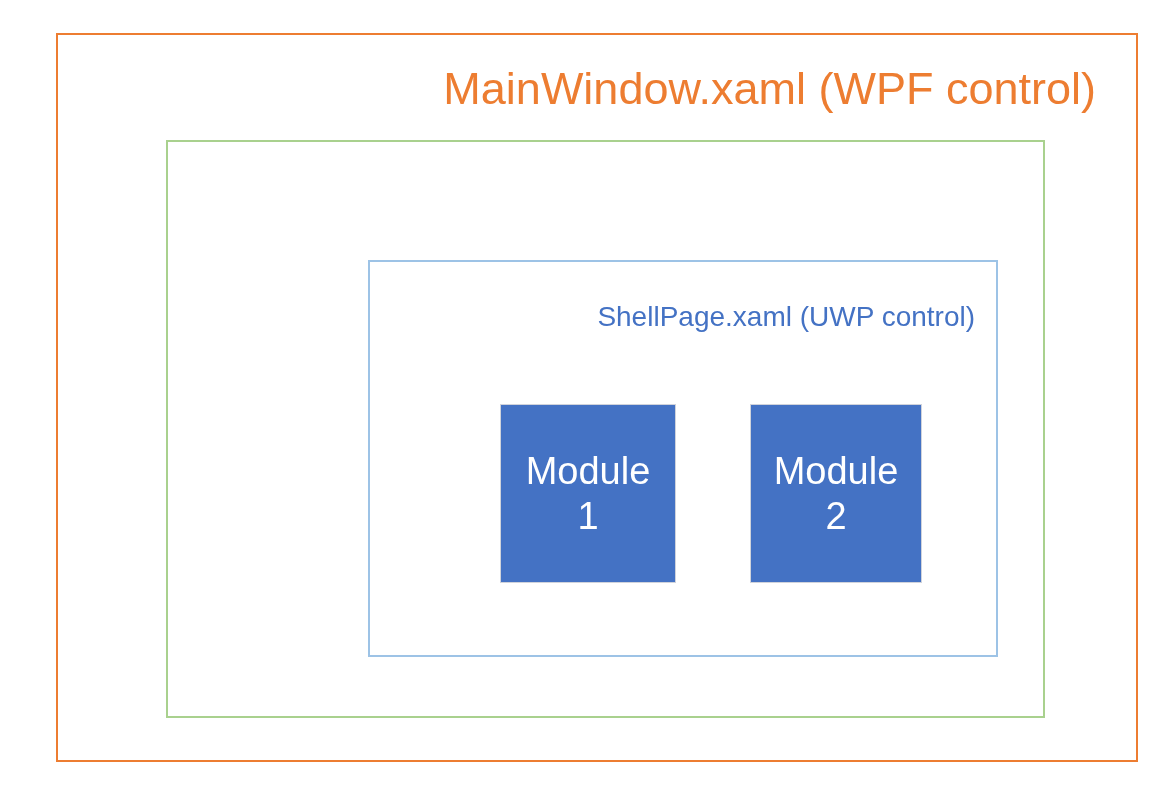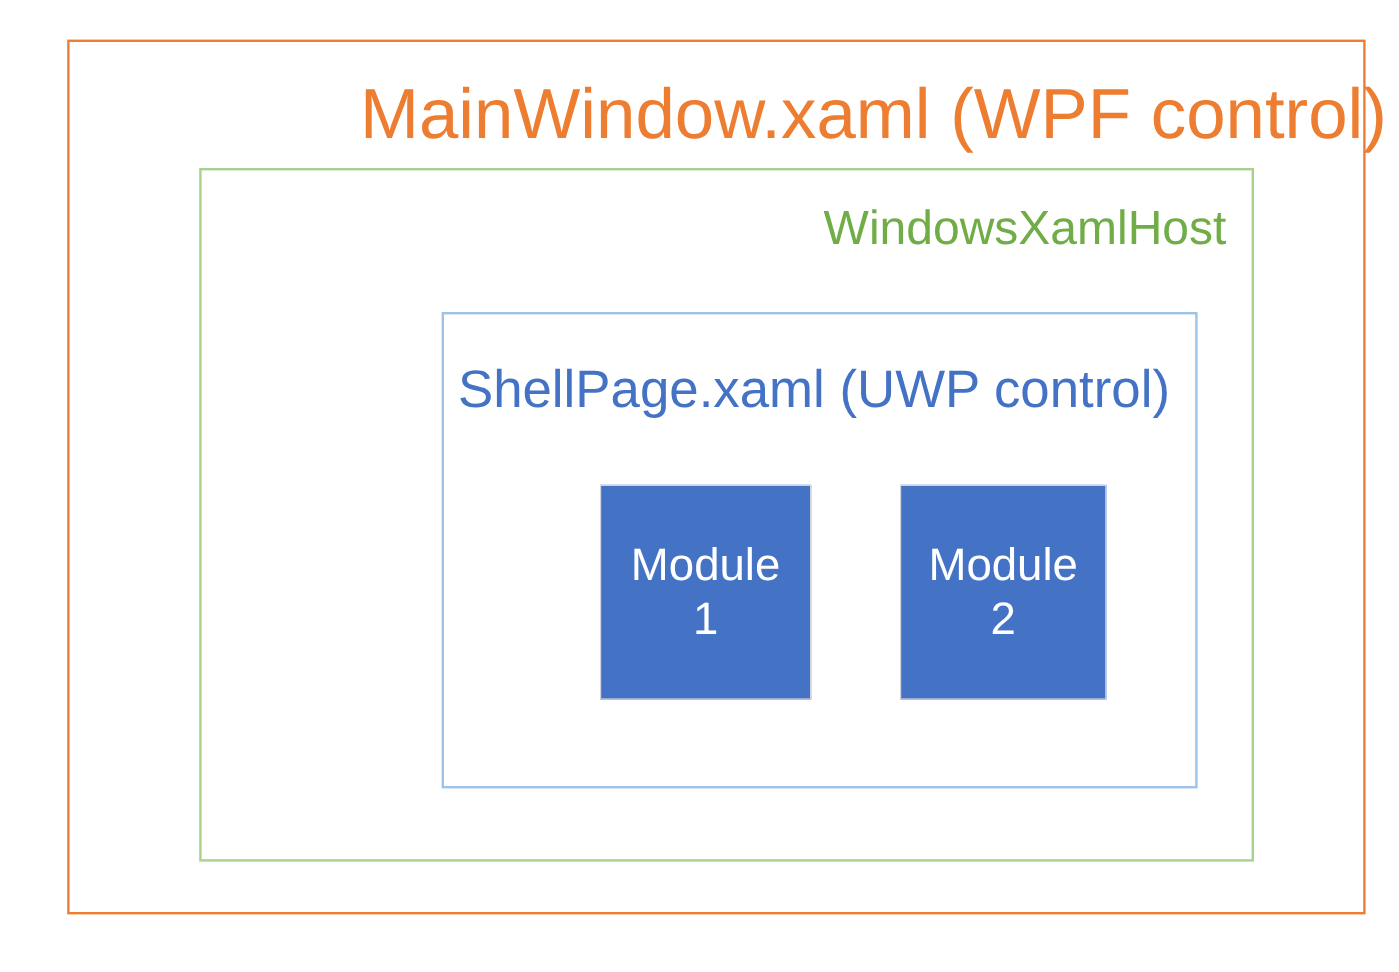--- a/index.html
+++ b/index.html
@@ -59,37 +59,37 @@
     text-align: right;
     white-space: nowrap;
     font-weight: 400;
     line-height: 1.0;
   }
 
   .label-outer {
     left: 300px;
     top: 66px;
     width: 796px;
-    font-size: 59px;
+    font-size: 45px;
     color: #ED7D31;
   }
 
   .label-middle {
     left: 420px;
     top: 170px;
     width: 602px;
     font-size: 40px;
     color: #70AD47;
   }
 
   .label-inner {
     left: 300px;
     top: 303px;
     width: 675px;
-    font-size: 44px;
+    font-size: 28px;
     color: #4472C4;
   }
 
   
   .module-box {
     position: absolute;
     box-sizing: border-box;
     background: #4472C4;
     border: 1px solid #D0D3DB;
     display: flex;
@@ -123,21 +123,20 @@
 </style>
 </head>
 <body>
 
 <div class="canvas">
 
   <div class="layer-box layer-outer"></div>
   <div class="layer-label label-outer">MainWindow.xaml (WPF control)</div>
 
   <div class="layer-box layer-middle"></div>
-  <div class="layer-label label-middle">WindowsXamlHost</div>
 
   <div class="layer-box layer-inner"></div>
   <div class="layer-label label-inner">ShellPage.xaml (UWP control)</div>
 
   <div class="module-box module-1">
     <span class="module-name">Module</span>
     <span class="module-index">1</span>
   </div>
 
   <div class="module-box module-2">

